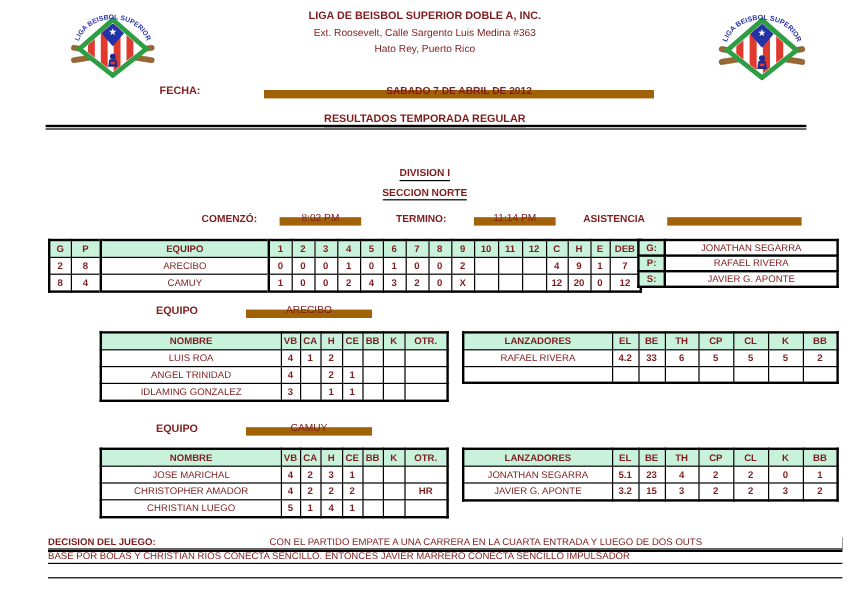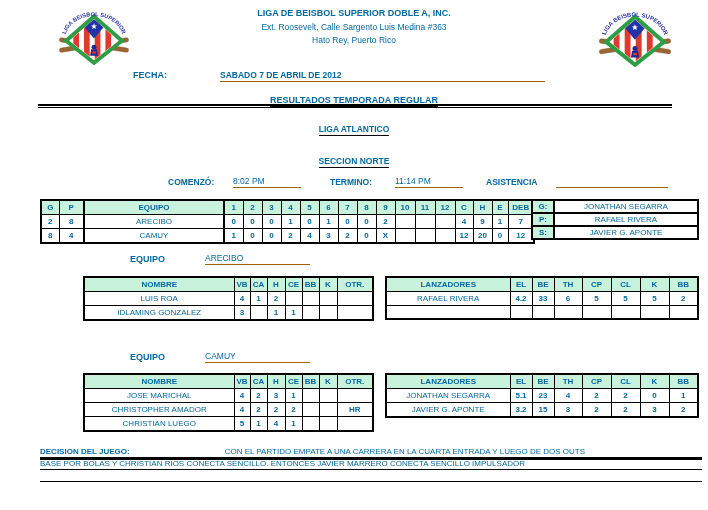--- a/index.html
+++ b/index.html
@@ -1,25 +1,25 @@
 <!DOCTYPE html>
 <html><head>
 <meta charset="utf-8">
 <style>
   *{box-sizing:border-box;}
   html,body{margin:0;padding:0;background:#fff;}
   .page{position:relative;width:708px;height:510px;background:#ffffff;
-        font-family:"Liberation Sans",sans-serif;color:#0369a1;overflow:hidden;}
+        font-family:"Liberation Sans",sans-serif;color:#7f1d1d;overflow:hidden;}
   .abs{position:absolute;}
   .b{font-weight:bold;}
   .ctr{text-align:center;}
   .fs85{font-size:8.5px;}
   .fs9{font-size:9px;}
   .u{border-bottom:1px solid #000;padding-bottom:1px;}
-  .uline{border-bottom:1px solid #a16207;text-align:left;font-size:8.5px;height:13px;line-height:12px;}
+  .uline{border-bottom:7px solid #a16207;text-align:center;font-size:8.5px;height:13px;line-height:12px;}
   
   .tbl{border-collapse:collapse;table-layout:fixed;border:2px solid #000;}
   .tbl td{border:1px solid #000;font-size:8px;height:13px;line-height:13px;padding:0 1px;
           text-align:center;white-space:nowrap;overflow:hidden;}
   .tbl tr.hd td{background:#c9f2dd;font-weight:bold;}
   .linescore td{font-weight:bold;}
   .linescore td.eq{border-left:2px solid #000;border-right:2px solid #000;font-weight:normal;}
   .bat td:not(:first-child),.pit td:not(:first-child){font-weight:bold;}
   .off{border-collapse:collapse;table-layout:fixed;border:2px solid #000;}
   .off td{border:2px solid #000;font-size:8px;height:11px;line-height:11px;padding:0;text-align:center;white-space:nowrap;}
@@ -79,22 +79,22 @@
   <div class="abs ctr fs85" style="left:0;top:35px;width:708px">Hato Rey, Puerto Rico</div>
 
   <div class="abs b fs9" style="left:133px;top:70px">FECHA:</div>
   <div class="abs uline b fs9" style="left:220px;top:68px;width:325px;height:14px;line-height:14px"><span>SABADO 7 DE ABRIL DE 2012</span></div>
 
   <div class="abs ctr" style="left:0;top:89px;width:708px">
     <span class="b fs9 u">RESULTADOS TEMPORADA REGULAR</span>
   </div>
   <div class="abs rule-double" style="left:38px;top:104px;width:634px"></div>
 
-  <div class="abs ctr" style="left:0;top:118px;width:708px">
-    <span class="b fs85 u">LIGA ATLANTICO</span></div>
+  <div class="abs ctr" style="left:0;top:134px;width:708px">
+    <span class="b fs85 u">DIVISION I</span></div>
   <div class="abs ctr" style="left:0;top:150px;width:708px">
     <span class="b fs85 u">SECCION NORTE</span></div>
 
   <div class="abs b fs85" style="left:168px;top:177px">COMENZÓ:</div>
   <div class="abs uline" style="left:233px;top:175px;width:68px">
     <span>8:02 PM</span></div>
   <div class="abs b fs85" style="left:330px;top:177px">TERMINO:</div>
   <div class="abs uline" style="left:395px;top:175px;width:68px">
     <span>11:14 PM</span></div>
   <div class="abs b fs85" style="left:486px;top:177px">ASISTENCIA</div>
@@ -231,20 +231,30 @@
       <td>LUIS ROA</td>
       <td>4</td>
       <td>1</td>
       <td>2</td>
       <td></td>
       <td></td>
       <td></td>
       <td></td>
     </tr>
     <tr>
+      <td>ANGEL TRINIDAD</td>
+      <td>4</td>
+      <td></td>
+      <td>2</td>
+      <td>1</td>
+      <td></td>
+      <td></td>
+      <td></td>
+    </tr>
+    <tr>
       <td>IDLAMING GONZALEZ</td>
       <td>3</td>
       <td></td>
       <td>1</td>
       <td>1</td>
       <td></td>
       <td></td>
       <td></td>
     </tr>
   </tbody>

